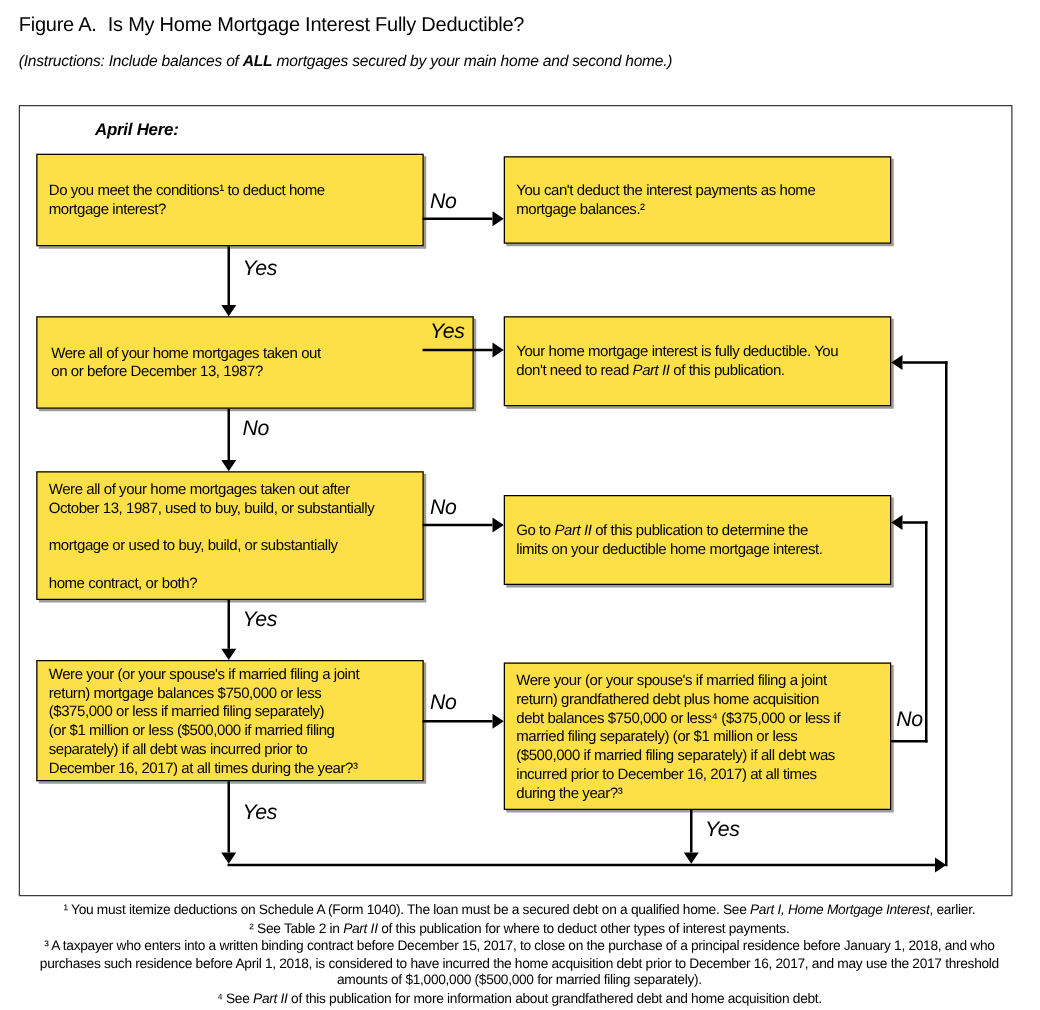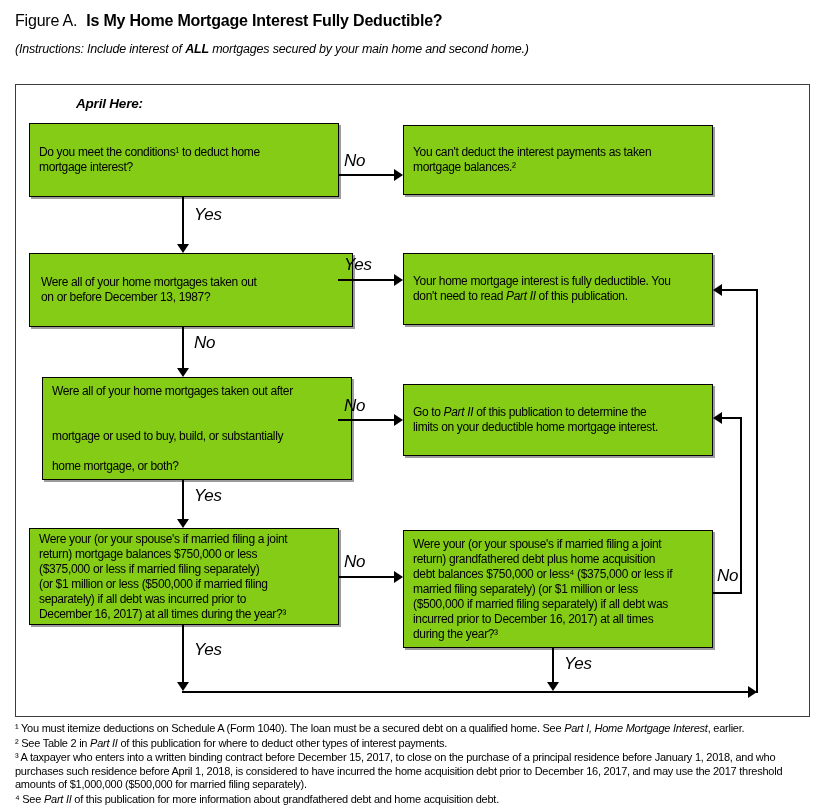--- a/index.html
+++ b/index.html
@@ -6,82 +6,82 @@
   .page{
     position:relative;
     width:832px;height:808px;
     background:#fff;
     font-family:"Liberation Sans","DejaVu Sans",sans-serif;
     color:#000;
     overflow:hidden;
   }
   .title-row{position:absolute;left:15px;top:12px;font-size:16px;white-space:nowrap;}
   .title-row .fig-label{font-weight:400;letter-spacing:-0.2px;}
-  .title-row .fig-title{font-weight:700;margin-left:9px;letter-spacing:-0.2px;}
+  .title-row .fig-title{font-weight:400;margin-left:9px;letter-spacing:-0.2px;}
   .instructions{position:absolute;left:15px;top:42px;font-size:12.5px;letter-spacing:-0.2px;}
   .chart-frame{
     position:absolute;left:15px;top:84px;width:795px;height:633px;
     border:1.5px solid #3c3c3c;background:#fff;box-sizing:border-box;
   }
   .start-here{position:absolute;left:76px;top:96px;font-size:13.5px;font-weight:700;font-style:italic;letter-spacing:-0.2px;}
   .fbox{
     position:absolute;box-sizing:border-box;
-    border:1.5px solid #000;background:#84cc16;
+    border:1.5px solid #000;background:#fde047;
     box-shadow:2px 2px 0 #9c9c9c;
     display:flex;align-items:center;
     padding:3px 6px 3px 9px;
     font-size:12px;line-height:15px;letter-spacing:-0.35px;
   }
   .fbox .txt{width:100%;}
   #box-q1{left:29px;top:123px;width:310px;height:74px;}
   #box-a1{left:403px;top:125px;width:310px;height:70px;}
-  #box-q2{left:29px;top:253px;width:324px;height:74px;padding-left:11px;}
+  #box-q2{left:29px;top:253px;width:350px;height:74px;padding-left:11px;}
   #box-a2{left:403px;top:253px;width:310px;height:72px;}
-  #box-q3{left:42px;top:377px;width:310px;height:103px;}
-  #box-a3{left:403px;top:384px;width:310px;height:72px;}
+  #box-q3{left:29px;top:377px;width:310px;height:103px;}
+  #box-a3{left:403px;top:396px;width:310px;height:72px;}
   #box-q4{left:29px;top:528px;width:310px;height:97px;}
   #box-a4{left:403px;top:530px;width:310px;height:118px;}
   .vline,.hline{position:absolute;background:#000;}
   .vline{width:2px;}
   .hline{height:2px;}
   .arr{position:absolute;width:0;height:0;}
   .arr-d{border-left:6px solid transparent;border-right:6px solid transparent;border-top:9px solid #000;}
   .arr-r{border-top:6px solid transparent;border-bottom:6px solid transparent;border-left:9px solid #000;}
   .arr-l{border-top:6px solid transparent;border-bottom:6px solid transparent;border-right:9px solid #000;}
   .lbl{position:absolute;font-size:17px;font-style:italic;letter-spacing:-0.2px;white-space:nowrap;}
   .footnotes{position:absolute;left:15px;top:722px;width:801px;font-size:11px;line-height:13.5px;letter-spacing:-0.25px;}
-  .footnote{margin:0 0 1px 0;}
+  .footnote{margin:0 0 1px 0;text-align:center;}
 </style>
 </head>
 <body>
 
 <div class="page">
 
   <div class="title-row">
     <span class="fig-label">Figure A.</span><span class="fig-title">Is My Home Mortgage Interest Fully Deductible?</span>
   </div>
-  <div class="instructions"><span style="font-style: italic;">(Instructions: Include interest of </span><span style="font-style: italic; font-weight: 700;">ALL</span><span style="font-style: italic;"> mortgages secured by your main home and second home.)</span></div>
+  <div class="instructions"><span style="font-style: italic;">(Instructions: Include balances of </span><span style="font-style: italic; font-weight: 700;">ALL</span><span style="font-style: italic;"> mortgages secured by your main home and second home.)</span></div>
 
   <div class="chart-frame"></div>
   <div class="start-here">April Here:</div>
 
   <div class="fbox" id="box-q1">
       <div class="txt"><span>Do you meet the conditions¹ to deduct home</span><br><span>mortgage interest?</span></div>
     </div>
   <div class="fbox" id="box-a1">
-      <div class="txt"><span>You can't deduct the interest payments as taken</span><br><span>mortgage balances.²</span></div>
+      <div class="txt"><span>You can't deduct the interest payments as home</span><br><span>mortgage balances.²</span></div>
     </div>
   <div class="fbox" id="box-q2">
       <div class="txt"><span>Were all of your home mortgages taken out</span><br><span>on or before December 13, 1987?</span></div>
     </div>
   <div class="fbox" id="box-a2">
       <div class="txt"><span>Your home mortgage interest is fully deductible. You</span><br><span>don't need to read </span><span style="font-style: italic;">Part II</span><span> of this publication.</span></div>
     </div>
   <div class="fbox" id="box-q3">
-      <div class="txt"><span>Were all of your home mortgages taken out after</span><br><br><br><span>mortgage or used to buy, build, or substantially</span><br><br><span>home mortgage, or both?</span></div>
+      <div class="txt"><span>Were all of your home mortgages taken out after</span><br><span>October 13, 1987, used to buy, build, or substantially</span><br><br><span>mortgage or used to buy, build, or substantially</span><br><br><span>home contract, or both?</span></div>
     </div>
   <div class="fbox" id="box-a3">
       <div class="txt"><span>Go to </span><span style="font-style: italic;">Part II</span><span> of this publication to determine the</span><br><span>limits on your deductible home mortgage interest.</span></div>
     </div>
   <div class="fbox" id="box-q4">
       <div class="txt"><span>Were your (or your spouse's if married filing a joint</span><br><span>return) mortgage balances $750,000 or less</span><br><span>($375,000 or less if married filing separately)</span><br><span>(or $1 million or less ($500,000 if married filing</span><br><span>separately) if all debt was incurred prior to</span><br><span>December 16, 2017) at all times during the year?³</span></div>
     </div>
   <div class="fbox" id="box-a4">
       <div class="txt"><span>Were your (or your spouse's if married filing a joint</span><br><span>return) grandfathered debt plus home acquisition</span><br><span>debt balances $750,000 or less⁴ ($375,000 or less if</span><br><span>married filing separately) (or $1 million or less</span><br><span>($500,000 if married filing separately) if all debt was</span><br><span>incurred prior to December 16, 2017) at all times</span><br><span>during the year?³</span></div>
     </div>

